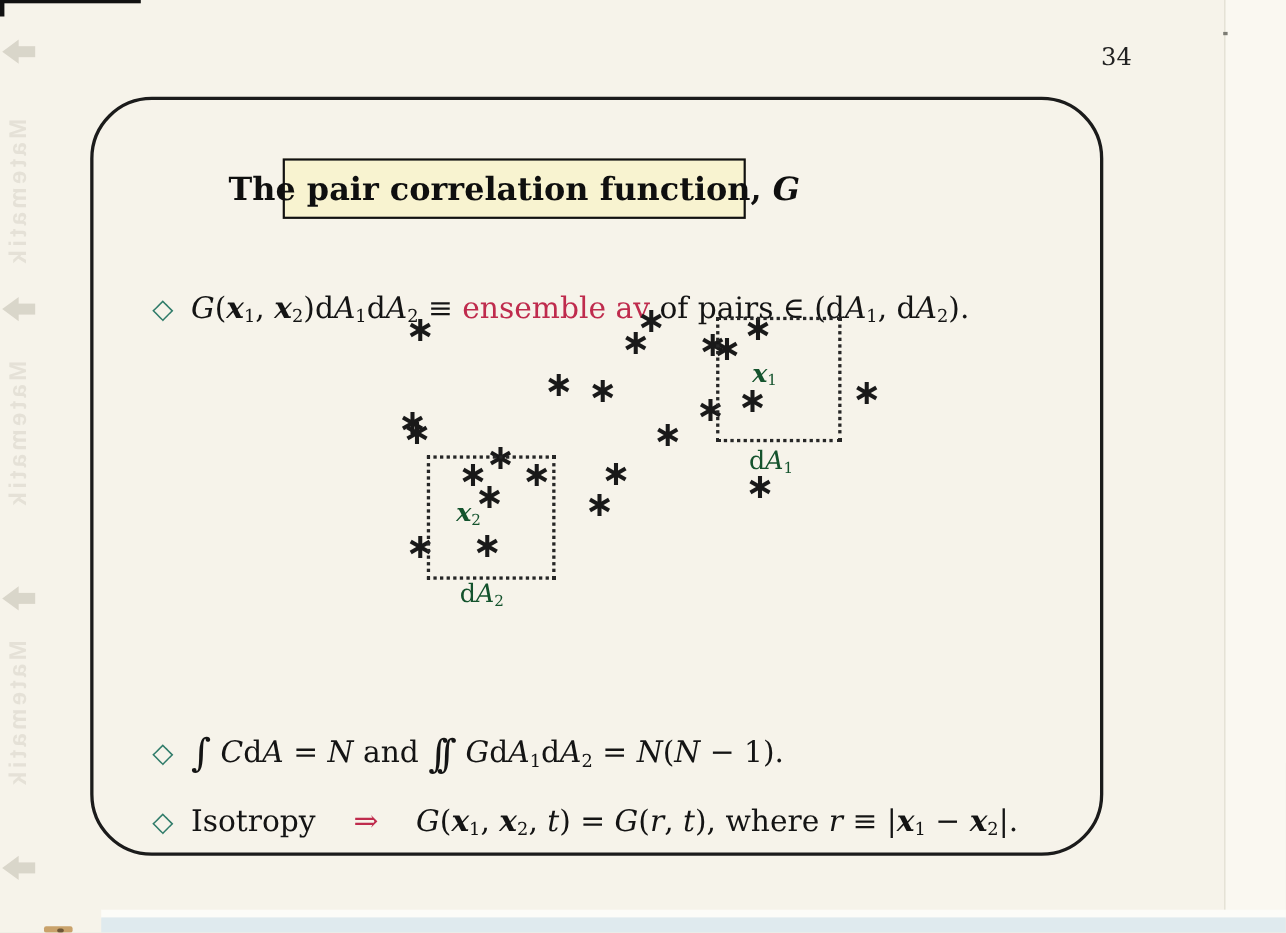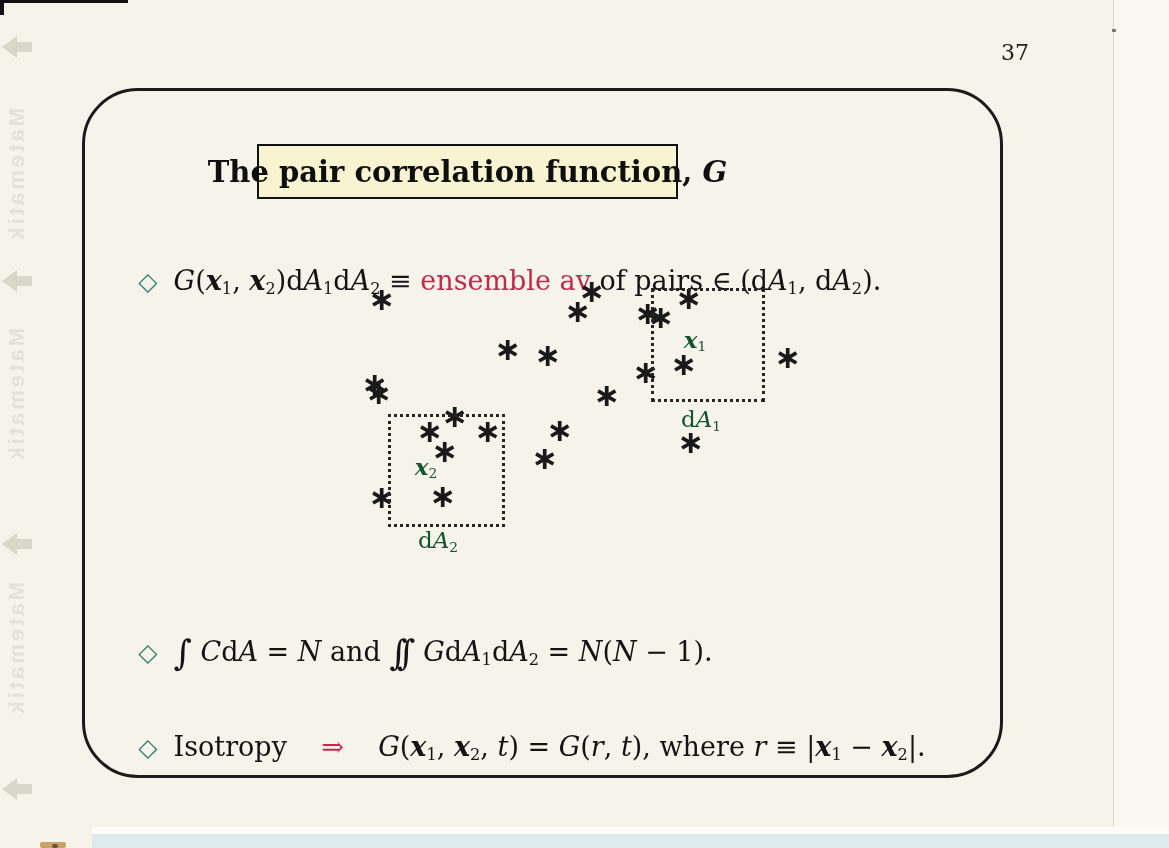--- a/index.html
+++ b/index.html
@@ -77,21 +77,21 @@
   <div class="speck"></div>
 
   <div class="ghost-arrow" style="top:36px"></div>
   <div class="ghost-arrow" style="top:270px"></div>
   <div class="ghost-arrow" style="top:533px"></div>
   <div class="ghost-arrow" style="top:778px"></div>
   <div class="ghost-text" style="top:108px">Matematik</div>
   <div class="ghost-text" style="top:328px">Matematik</div>
   <div class="ghost-text" style="top:582px">Matematik</div>
 
-  <div class="page-number">37</div>
+  <div class="page-number">34</div>
 
   <div class="frame"></div>
 
   <div class="title-box">
     <div class="title-text"><span class="r rm b">The pair correlation function, </span><span class="r it b">G</span></div>
   </div>
 
   <div class="mathline" style="left:104px;top:221px">
     <span class="diamond">◇</span><span><span class="r it">G</span><span class="r rm">(</span><span class="r bi">x</span><span class="r sub">1</span><span class="r rm">, </span><span class="r bi">x</span><span class="r sub">2</span><span class="r rm">)d</span><span class="r it">A</span><span class="r sub">1</span><span class="r rm">d</span><span class="r it">A</span><span class="r sub">2</span><span class="r rm"> ≡ </span><span class="r red">ensemble av</span><span class="r rm"> of pairs ∈ (d</span><span class="r it">A</span><span class="r sub">1</span><span class="r rm">, d</span><span class="r it">A</span><span class="r sub">2</span><span class="r rm">).</span></span>
   </div>
@@ -128,21 +128,21 @@
       </div>
     <div>
         <div class="diagram-label" style="left: 695px; top: 340px;"><span class="r bi">x</span><span class="r sub">1</span></div>
         <div class="diagram-label" style="left: 701px; top: 420px;"><span class="r rm">d</span><span class="r it">A</span><span class="r sub">1</span></div>
         <div class="diagram-label" style="left: 426px; top: 467px;"><span class="r bi">x</span><span class="r sub">2</span></div>
         <div class="diagram-label" style="left: 438px; top: 541px;"><span class="r rm">d</span><span class="r it">A</span><span class="r sub">2</span></div>
       </div>
   </div>
 
 
-  <div class="mathline" style="left:104px;top:592px">
+  <div class="mathline" style="left:104px;top:625px">
     <span class="diamond">◇</span><span><span class="r int">∫</span><span class="r rm"> </span><span class="r it">C</span><span class="r rm">d</span><span class="r it">A</span><span class="r rm"> = </span><span class="r it">N</span><span class="r rm"> and </span><span class="r int iint">∫∫</span><span class="r rm"> </span><span class="r it">G</span><span class="r rm">d</span><span class="r it">A</span><span class="r sub">1</span><span class="r rm">d</span><span class="r it">A</span><span class="r sub">2</span><span class="r rm"> = </span><span class="r it">N</span><span class="r rm">(</span><span class="r it">N</span><span class="r rm"> − 1).</span></span>
   </div>
 
   <div class="mathline" style="left:104px;top:687px">
     <span class="diamond">◇</span><span><span class="r rm">Isotropy</span><span class="r rm">    </span><span class="r red">⇒</span><span class="r rm">    </span><span class="r it">G</span><span class="r rm">(</span><span class="r bi">x</span><span class="r sub">1</span><span class="r rm">, </span><span class="r bi">x</span><span class="r sub">2</span><span class="r rm">, </span><span class="r it">t</span><span class="r rm">) = </span><span class="r it">G</span><span class="r rm">(</span><span class="r it">r</span><span class="r rm">, </span><span class="r it">t</span><span class="r rm">), where </span><span class="r it">r</span><span class="r rm"> ≡ |</span><span class="r bi">x</span><span class="r sub">1</span><span class="r rm"> − </span><span class="r bi">x</span><span class="r sub">2</span><span class="r rm">|.</span></span>
   </div>
 
 </div>
 
 </body></html>

